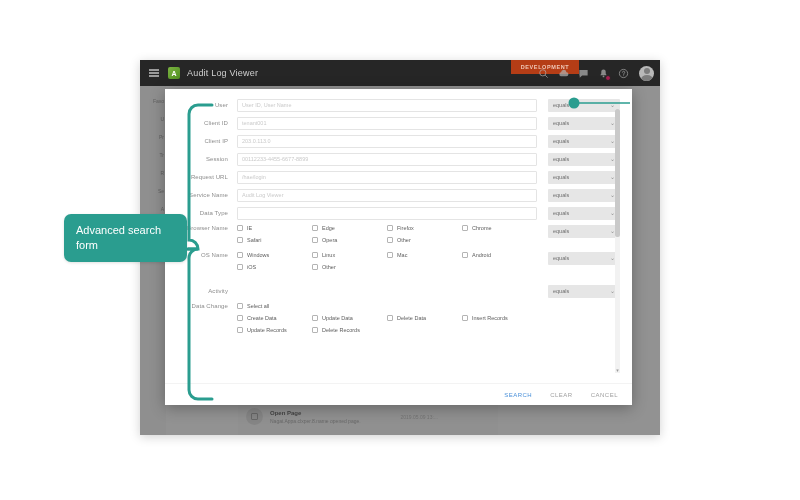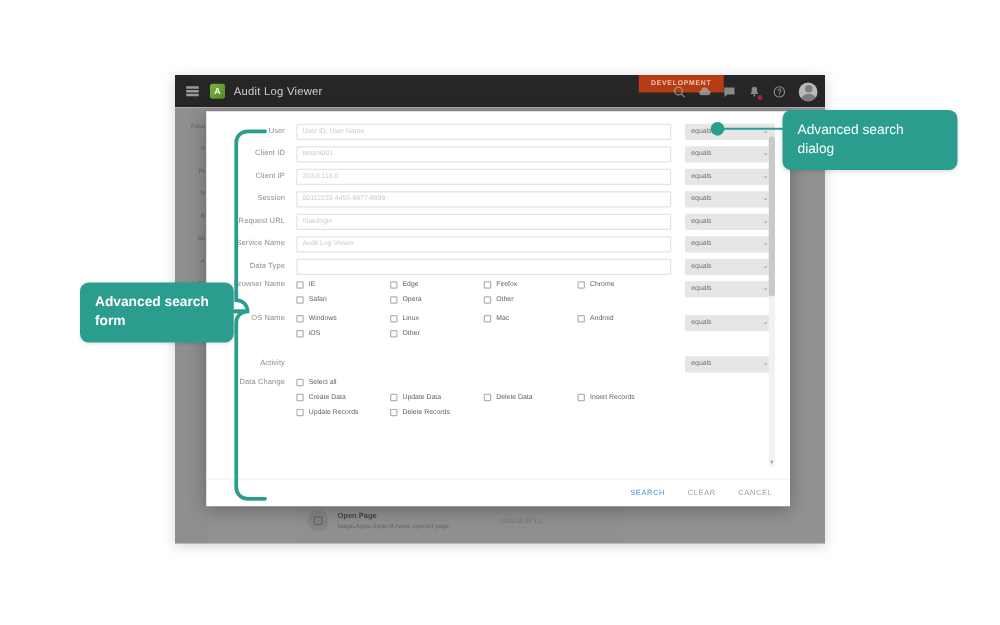--- a/index.html
+++ b/index.html
@@ -185,21 +185,21 @@
   .act { font-size: 6px; letter-spacing: .5px; color: #9e9e9e; }
   .act.primary { color: #4a90d9; }
 
   
   .callout {
     position: absolute; background: #2a9d8f; color: #fff;
     border-radius: 7px; font-size: 11px; line-height: 15px;
     padding: 9px 12px; box-shadow: 0 1px 3px rgba(0,0,0,.12);
   }
   #callout-dialog { left: 626px; top: 88px; width: 140px; }
-  #callout-form   { left: 64px;  top: 226px; width: 123px; font-weight: bold; }
+  #callout-form   { left: 64px;  top: 214px; width: 123px; }
 
   .leader { position: absolute; }
   .leader svg { display: block; overflow: visible; }
 </style>
 </head>
 <body>
 
 <div id="stage">
 
   <div class="app-window">
@@ -481,21 +481,20 @@
       </div>
     </div>
   </div>
 
   <div class="leader" style="left:566px; top:96px;">
     <svg width="70" height="14" viewBox="0 0 70 14">
       <circle cx="8" cy="7" r="5.5" fill="#2a9d8f"></circle>
       <line x1="13" y1="7" x2="64" y2="7" stroke="#2a9d8f" stroke-width="1.6"></line>
     </svg>
   </div>
-  <div class="callout" id="callout-dialog">Advanced search dialog</div>
 
   <div class="leader" style="left:186px; top:104px;">
     <svg width="40" height="296" viewBox="0 0 40 296">
       <path d="M26 1 H12 A9 9 0 0 0 3 10 V136 A9 9 0 0 1 12 145 H2" fill="none" stroke="#2a9d8f" stroke-width="3" stroke-linecap="round"></path>
       <path d="M2 145 H12 A9 9 0 0 0 3 154 V286 A9 9 0 0 0 12 295 H26" fill="none" stroke="#2a9d8f" stroke-width="3" stroke-linecap="round"></path>
     </svg>
   </div>
   <div class="callout" id="callout-form">Advanced search form</div>
 
 </div>

